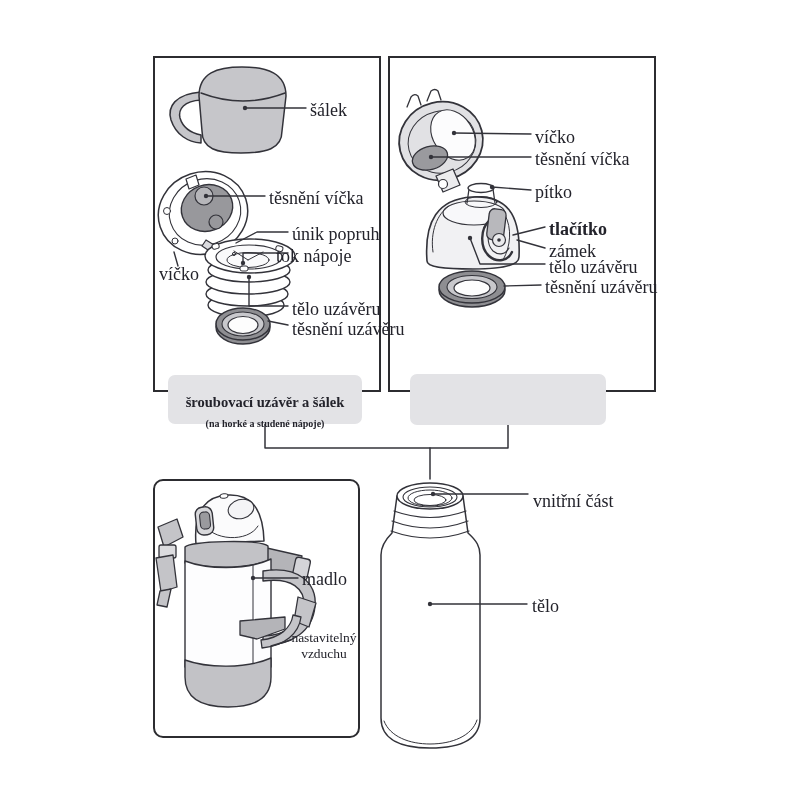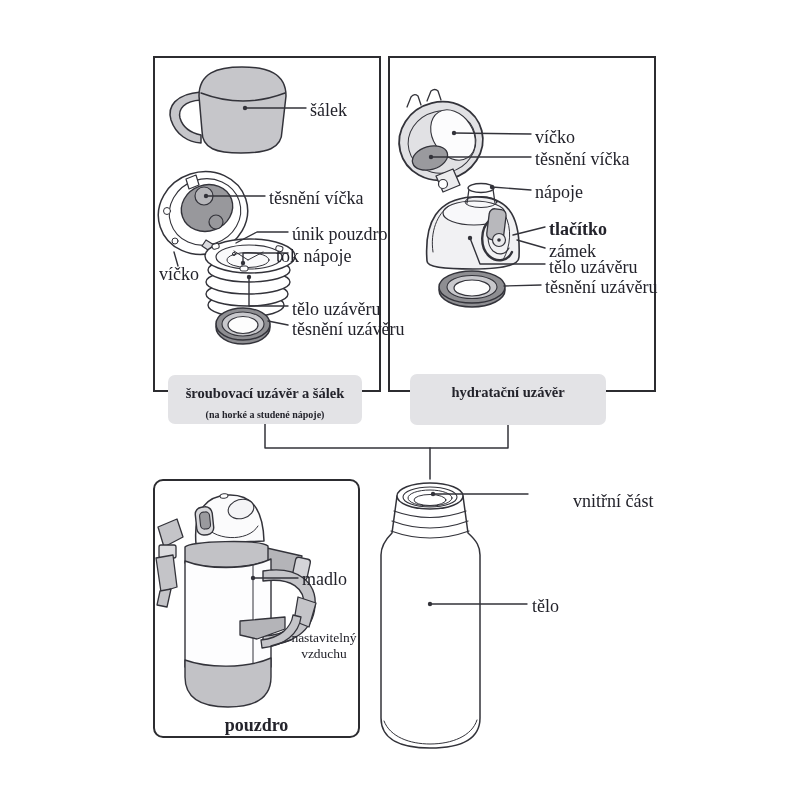--- a/index.html
+++ b/index.html
@@ -1,21 +1,21 @@
 <!DOCTYPE html>
 <html><head>
 <meta charset="utf-8">
 <style>
   html,body{margin:0;padding:0;background:#ffffff;}
   .page{position:relative;width:800px;height:800px;background:#ffffff;overflow:hidden;
         font-family:"Liberation Serif", serif;color:#23232b;}
   .panel{position:absolute;border:2px solid #2c2c30;background:transparent;box-sizing:border-box;z-index:1;}
   .panel.round{border-radius:10px;}
   svg.art{position:absolute;left:0;top:0;z-index:2;}
-  .caption{position:absolute;background:#e3e3e6;border-radius:7px;text-align:center;z-index:3;box-sizing:border-box;padding-top:8px;}
+  .caption{position:absolute;background:#e3e3e6;border-radius:7px;text-align:center;z-index:3;box-sizing:border-box;padding-top:17px;}
   .cap-title{font-weight:bold;font-size:14.5px;line-height:20px;}
   .cap-sub{font-size:10px;line-height:23px;font-weight:bold;}
   .lbl{position:absolute;font-size:18px;line-height:1.15;white-space:nowrap;z-index:4;}
   .lbl.center{text-align:center;}
   .lbl.bold{font-weight:bold;}
   .two-line{white-space:normal;}
 </style>
 </head>
 <body>
 
@@ -179,41 +179,39 @@
       <path d="M430,448 L430,479"></path>
     </g>
   </svg>
 
   <div class="caption" style="left:168px;top:375px;width:194px;height:49px;">
     <div class="cap-title">šroubovací uzávěr a šálek</div>
     <div class="cap-sub">(na horké a studené nápoje)</div>
   </div>
 
   <div class="caption" style="left:410px;top:374px;width:196px;height:51px;">
-    <div class="cap-title">hydratační uzávěr</div>
   </div>
 
   <span class="lbl" style="left:310px;top:100px;">šálek</span>
   <span class="lbl" style="left:269px;top:188px;">těsnění víčka</span>
-  <span class="lbl" style="left:292px;top:224px;">únik pouzdro</span>
+  <span class="lbl" style="left:292px;top:224px;">únik popruh</span>
   <span class="lbl" style="left:276px;top:246px;text-align:right;">tok nápoje</span>
   <span class="lbl" style="left:159px;top:264px;">víčko</span>
   <span class="lbl" style="left:292px;top:299px;">tělo uzávěru</span>
   <span class="lbl" style="left:292px;top:319px;">těsnění uzávěru</span>
 
   <span class="lbl" style="left:535px;top:127px;">víčko</span>
   <span class="lbl" style="left:535px;top:149px;">těsnění víčka</span>
-  <span class="lbl" style="left:535px;top:182px;">nápoje</span>
+  <span class="lbl" style="left:535px;top:182px;">pítko</span>
   <span class="lbl" style="left:549px;top:219px;font-weight:bold;">tlačítko</span>
   <span class="lbl" style="left:549px;top:241px;">zámek</span>
   <span class="lbl" style="left:549px;top:257px;">tělo uzávěru</span>
   <span class="lbl" style="left:545px;top:277px;">těsnění uzávěru</span>
 
   <span class="lbl" style="left:302px;top:569px;">madlo</span>
   <div class="lbl center two-line" style="left:285px;top:630px;width:78px;font-size:13.5px;line-height:16px;">
     <span>nastavitelný</span><br>
     <span>vzduchu</span>
   </div>
-  <div class="lbl center bold" style="left:153px;top:715px;width:207px;">pouzdro</div>
-  <span class="lbl" style="left:533px;top:491px;margin-left:40px;">vnitřní část</span>
+  <span class="lbl" style="left:533px;top:491px;">vnitřní část</span>
   <span class="lbl" style="left:532px;top:596px;">tělo</span>
 
 </div>
 
 </body></html>

